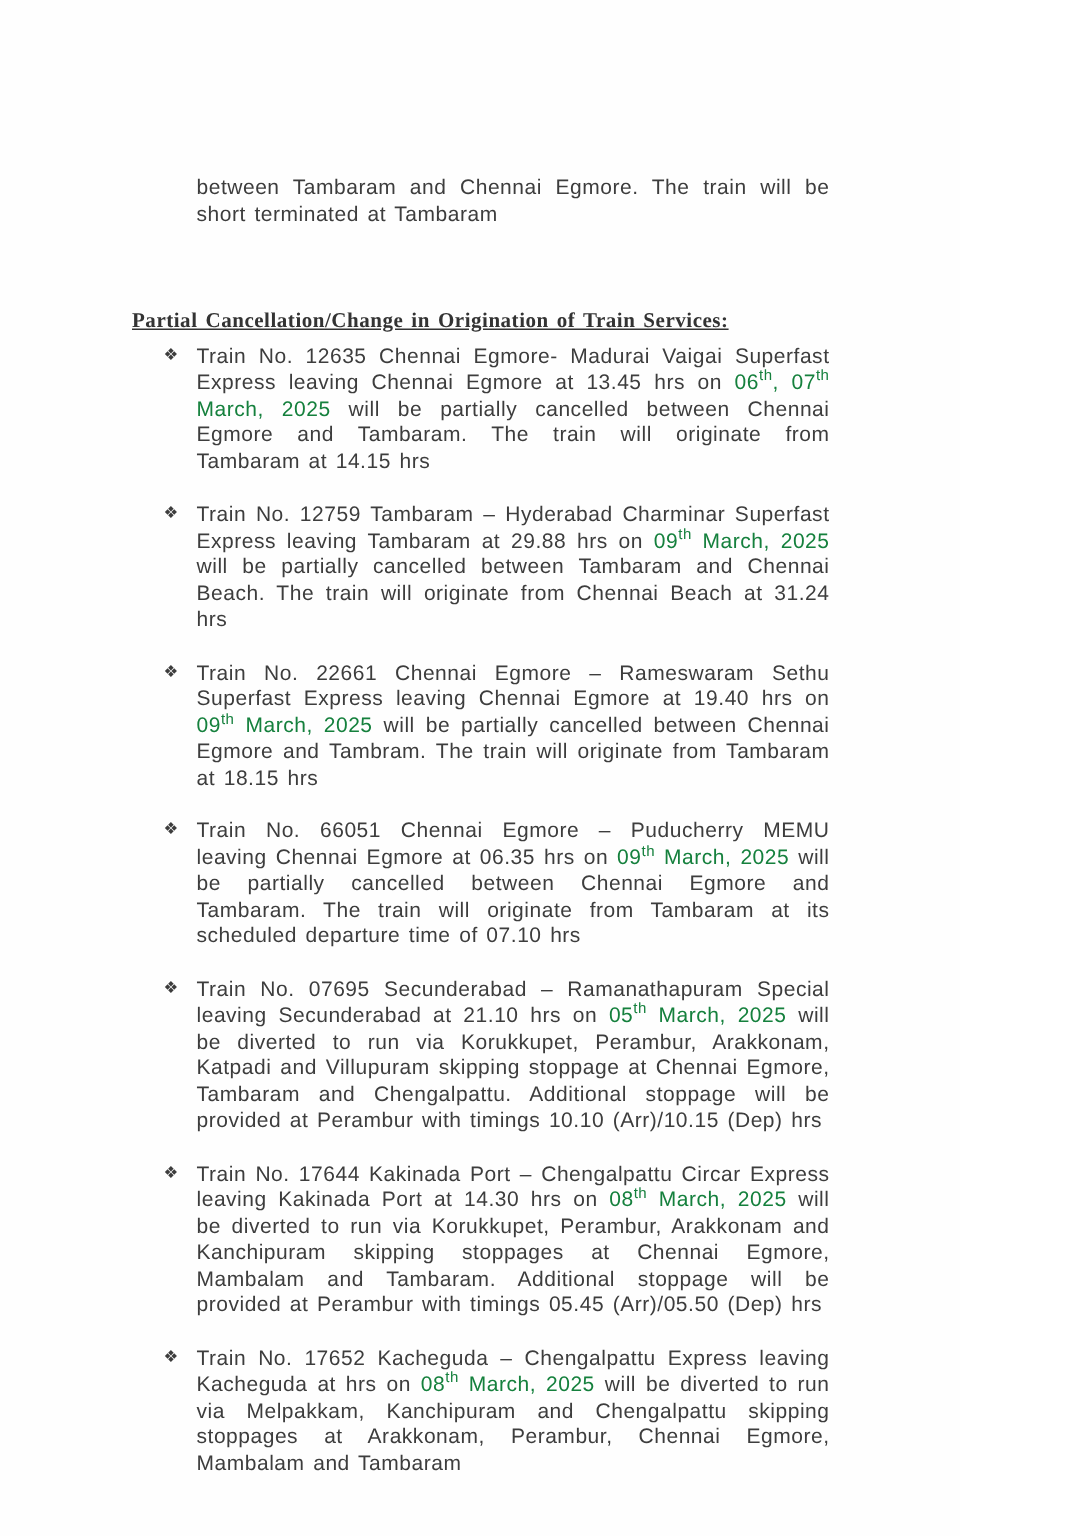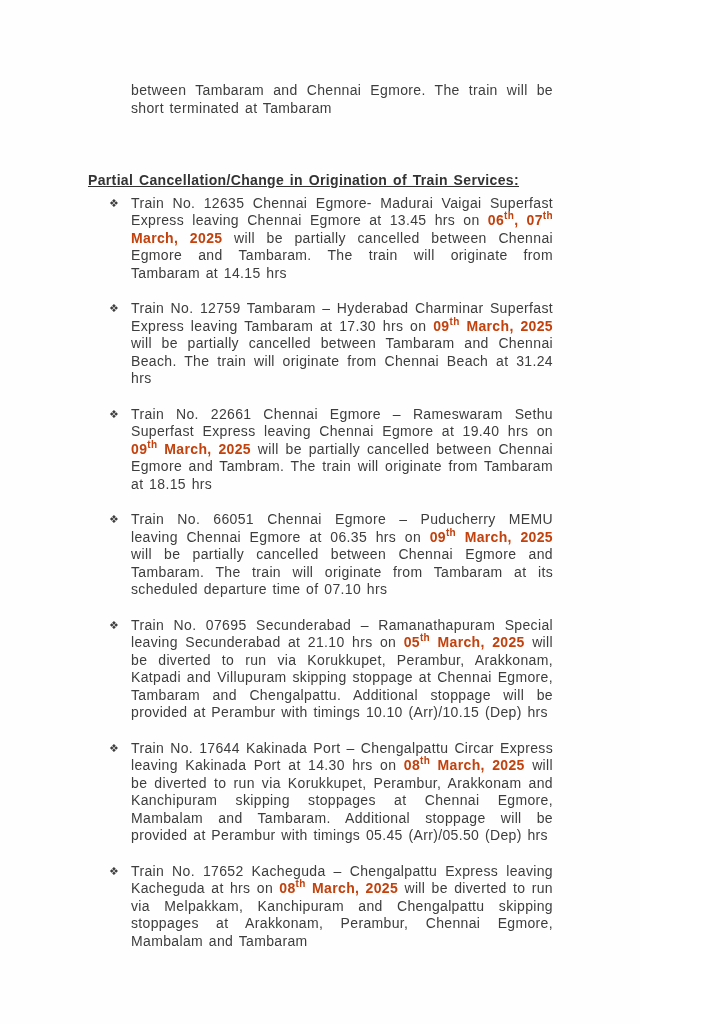--- a/index.html
+++ b/index.html
@@ -6,21 +6,21 @@
     margin: 0;
     padding: 0;
     background: #ffffff;
   }
   .page {
     position: relative;
     width: 640px;
     height: 1024px;
     box-sizing: border-box;
     background: #fefefe;
-    padding: 82px 87px 0 88px;
+    padding: 116px 87px 0 88px;
     font-family: "Liberation Sans", sans-serif;
     font-size: 14px;
     line-height: 17.5px;
     letter-spacing: 0.35px;
     word-spacing: 1.5px;
     color: #3d3d3d;
     overflow: hidden;
   }
   .intro {
     margin: 0 0 55px 43px;
@@ -29,40 +29,41 @@
   .section {
     margin: 0;
   }
   .section-heading {
     font-size: 14px;
     line-height: 17.5px;
     font-weight: bold;
     text-decoration: underline;
     color: #333333;
     margin: 0 0 5px 0;
+    font-family: Liberation Serif, serif;
   }
   .item {
     display: flex;
     margin: 0 0 18px 0;
   }
   .bullet {
     flex: 0 0 43px;
     box-sizing: border-box;
     padding-left: 21px;
     font-size: 11px;
     line-height: 17.5px;
   }
   .item-text {
     flex: 1;
     margin: 0;
     text-align: justify;
   }
   .b {
-    font-weight: bold;
-    color: #c2410c;
+    font-weight: normal;
+    color: #15803d;
   }
   sup.b {
     font-size: 10px;
     line-height: 0;
     vertical-align: super;
   }
 </style>
 </head>
 <body>
 
@@ -70,21 +71,21 @@
   <p class="intro">between Tambaram and Chennai Egmore. The train will be short terminated at Tambaram</p>
   <div>
       <section class="section">
         <h2 class="section-heading">Partial Cancellation/Change in Origination of Train Services:</h2>
         <div class="item">
           <span class="bullet">❖</span>
           <p class="item-text"><span>Train No. 12635 Chennai Egmore- Madurai Vaigai Superfast Express leaving Chennai Egmore at 13.45 hrs on </span><span class="b">06</span><sup class="b">th</sup><span class="b">, 07</span><sup class="b">th</sup><span class="b"> March, 2025</span><span> will be partially cancelled between Chennai Egmore and Tambaram. The train will originate from Tambaram at 14.15 hrs</span></p>
         </div>
         <div class="item">
           <span class="bullet">❖</span>
-          <p class="item-text"><span>Train No. 12759 Tambaram – Hyderabad Charminar Superfast Express leaving Tambaram at 17.30 hrs on </span><span class="b">09</span><sup class="b">th</sup><span class="b"> March, 2025</span><span> will be partially cancelled between Tambaram and Chennai Beach. The train will originate from Chennai Beach at 31.24 hrs</span></p>
+          <p class="item-text"><span>Train No. 12759 Tambaram – Hyderabad Charminar Superfast Express leaving Tambaram at 29.88 hrs on </span><span class="b">09</span><sup class="b">th</sup><span class="b"> March, 2025</span><span> will be partially cancelled between Tambaram and Chennai Beach. The train will originate from Chennai Beach at 31.24 hrs</span></p>
         </div>
         <div class="item">
           <span class="bullet">❖</span>
           <p class="item-text"><span>Train No. 22661 Chennai Egmore – Rameswaram Sethu Superfast Express leaving Chennai Egmore at 19.40 hrs on </span><span class="b">09</span><sup class="b">th</sup><span class="b"> March, 2025</span><span> will be partially cancelled between Chennai Egmore and Tambram. The train will originate from Tambaram at 18.15 hrs</span></p>
         </div>
         <div class="item">
           <span class="bullet">❖</span>
           <p class="item-text"><span>Train No. 66051 Chennai Egmore – Puducherry MEMU leaving Chennai Egmore at 06.35 hrs on </span><span class="b">09</span><sup class="b">th</sup><span class="b"> March, 2025</span><span> will be partially cancelled between Chennai Egmore and Tambaram. The train will originate from Tambaram at its scheduled departure time of 07.10 hrs</span></p>
         </div>
       </section>

